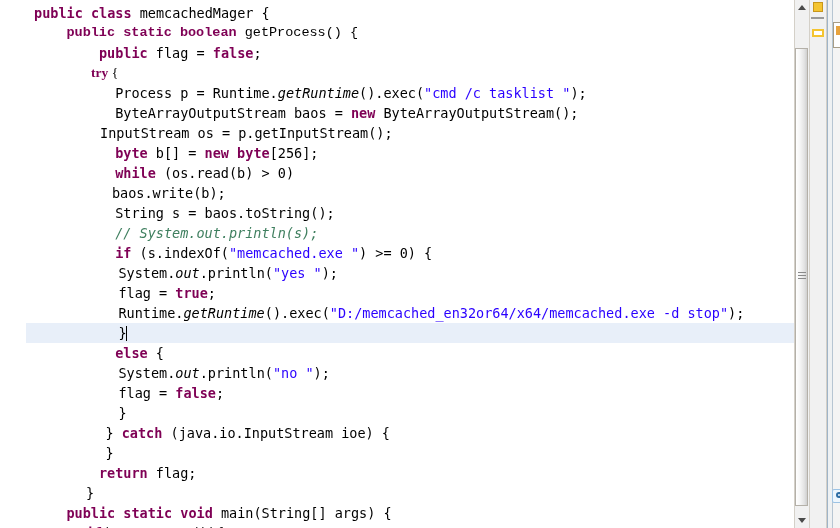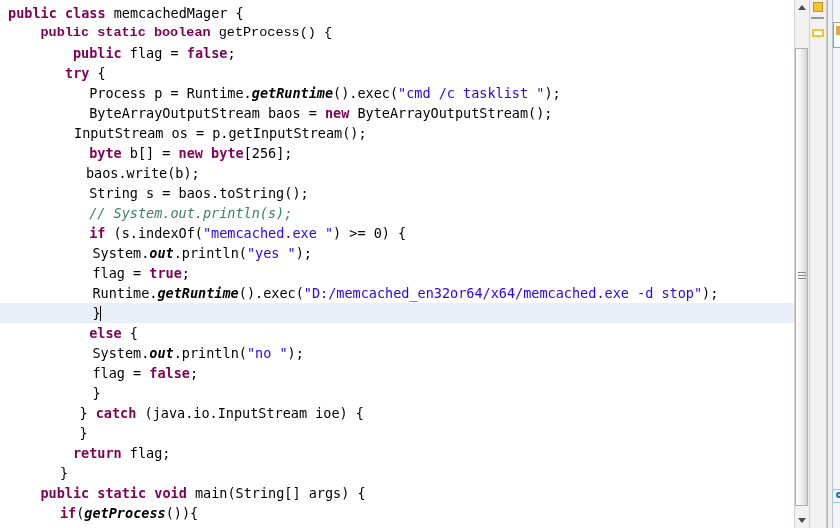--- a/index.html
+++ b/index.html
@@ -38,36 +38,37 @@
   .line {
     position: relative;
     height: 20px;
     line-height: 20px;
     font-size: 13.5px;
     font-family: "DejaVu Sans Mono", monospace;
     white-space: pre;
     padding-left: 8px;
     color: #000000;
     letter-spacing: 0px;
+    margin-left: 26px;
   }
   .line.current {
     background: #e8eff9;
   }
   .caret {
     display: inline-block;
     width: 0;
     border-left: 1px solid #000;
     height: 15px;
     vertical-align: -3px;
     margin-left: -1px;
   }
   .kw  { color: #7f0055; font-weight: bold; }
   .str { color: #2a00ff; }
   .cmt { color: #3f7f5f; }
-  .it  { font-style: italic; font-weight: bold; }
+  .it  { font-style: italic; }
   .pl  { color: #000000; }
 
   
   .overview {
     position: relative;
     width: 14px;
     height: 528px;
     background: #f1f1f1;
     border-left: 1px solid #d4d0c8;
     flex: none;
@@ -211,25 +212,26 @@
 </head>
 <body>
 
 <div class="app">
 
   <div class="editor">
     <div class="code" id="code-root">
         <div class="line" style="padding-left: 8px;"><span class="kw">public class </span><span class="pl">memcachedMager {</span></div>
         <div class="line" style="padding-left: 40.48px; font-family: Liberation Mono, monospace;"><span class="kw">public static boolean </span><span class="pl">getProcess() {</span></div>
         <div class="line" style="padding-left: 72.96px;"><span class="kw">public </span><span class="pl">flag = </span><span class="kw">false</span><span class="pl">;</span></div>
-        <div class="line" style="padding-left: 65px;"><span class="kw">try </span><span class="pl">{</span></div>
+        <div class="line" style="padding-left: 65px; font-family: Liberation Serif, serif;"><span class="kw">try </span><span class="pl">{</span></div>
         <div class="line" style="padding-left: 89.2px;"><span class="pl">Process p = Runtime.</span><span class="it">getRuntime</span><span class="pl">().exec(</span><span class="str">"cmd /c tasklist "</span><span class="pl">);</span></div>
         <div class="line" style="padding-left: 89.2px;"><span class="pl">ByteArrayOutputStream baos = </span><span class="kw">new </span><span class="pl">ByteArrayOutputStream();</span></div>
         <div class="line" style="padding-left: 74px;"><span class="pl">InputStream os = p.getInputStream();</span></div>
         <div class="line" style="padding-left: 89.2px;"><span class="kw">byte </span><span class="pl">b[] = </span><span class="kw">new byte</span><span class="pl">[256];</span></div>
+        <div class="line" style="padding-left: 89.2px;"><span class="kw">while </span><span class="pl">(os.read(b) &gt; 0)</span></div>
         <div class="line" style="padding-left: 85.952px;"><span class="pl">baos.write(b);</span></div>
         <div class="line" style="padding-left: 89.2px;"><span class="pl">String s = baos.toString();</span></div>
         <div class="line" style="padding-left: 89.2px; font-style: italic;"><span class="cmt">// System.out.println(s);</span></div>
         <div class="line" style="padding-left: 89.2px;"><span class="kw">if </span><span class="pl">(s.indexOf(</span><span class="str">"memcached.exe "</span><span class="pl">) &gt;= 0) {</span></div>
         <div class="line" style="padding-left: 92.448px;"><span class="pl">System.</span><span class="it">out</span><span class="pl">.println(</span><span class="str">"yes "</span><span class="pl">);</span></div>
         <div class="line" style="padding-left: 92.448px;"><span class="pl">flag = </span><span class="kw">true</span><span class="pl">;</span></div>
         <div class="line" style="padding-left: 92.448px;"><span class="pl">Runtime.</span><span class="it">getRuntime</span><span class="pl">().exec(</span><span class="str">"D:/memcached_en32or64/x64/memcached.exe -d stop"</span><span class="pl">);</span></div>
         <div class="line current" style="padding-left: 92.448px;"><span class="pl">}</span><span class="caret"></span></div>
         <div class="line" style="padding-left: 89.2px;"><span class="kw">else </span><span class="pl">{</span></div>
         <div class="line" style="padding-left: 92.448px;"><span class="pl">System.</span><span class="it">out</span><span class="pl">.println(</span><span class="str">"no "</span><span class="pl">);</span></div>

